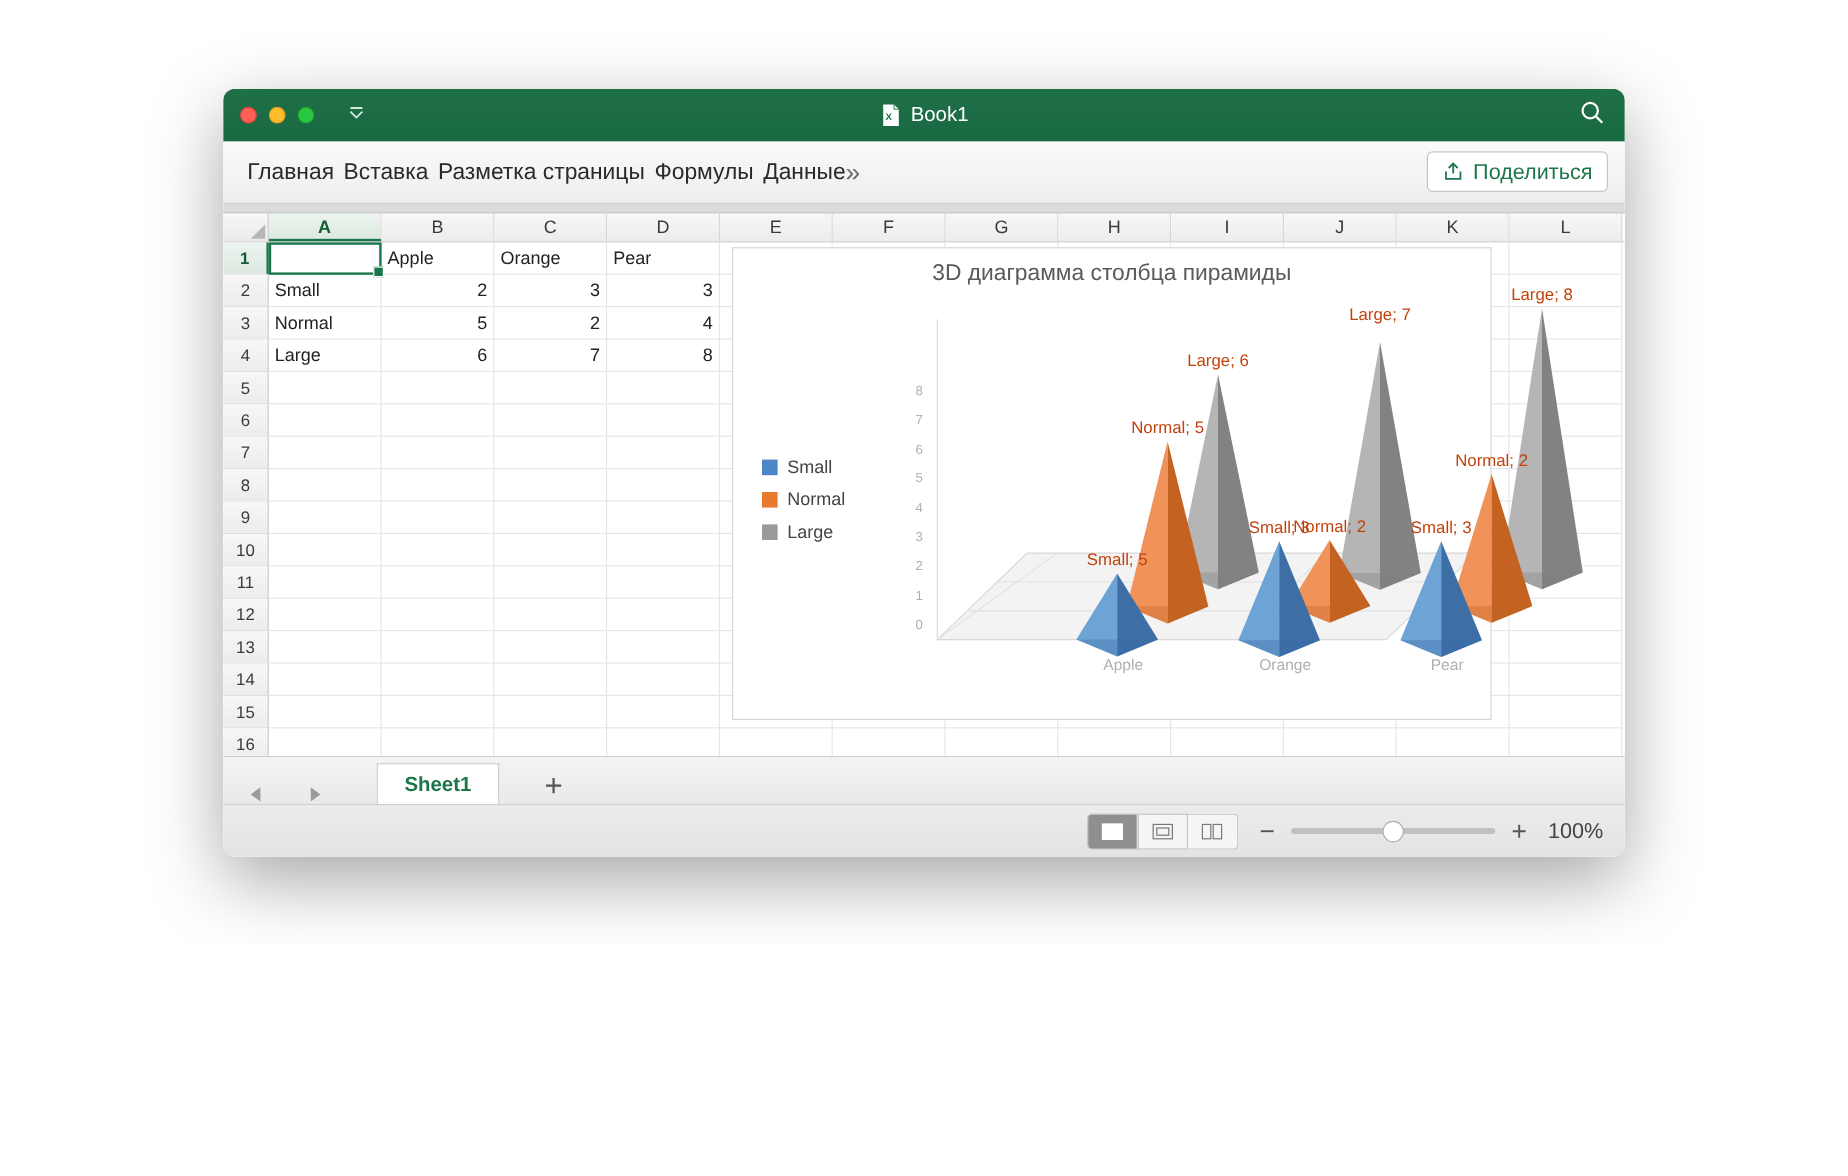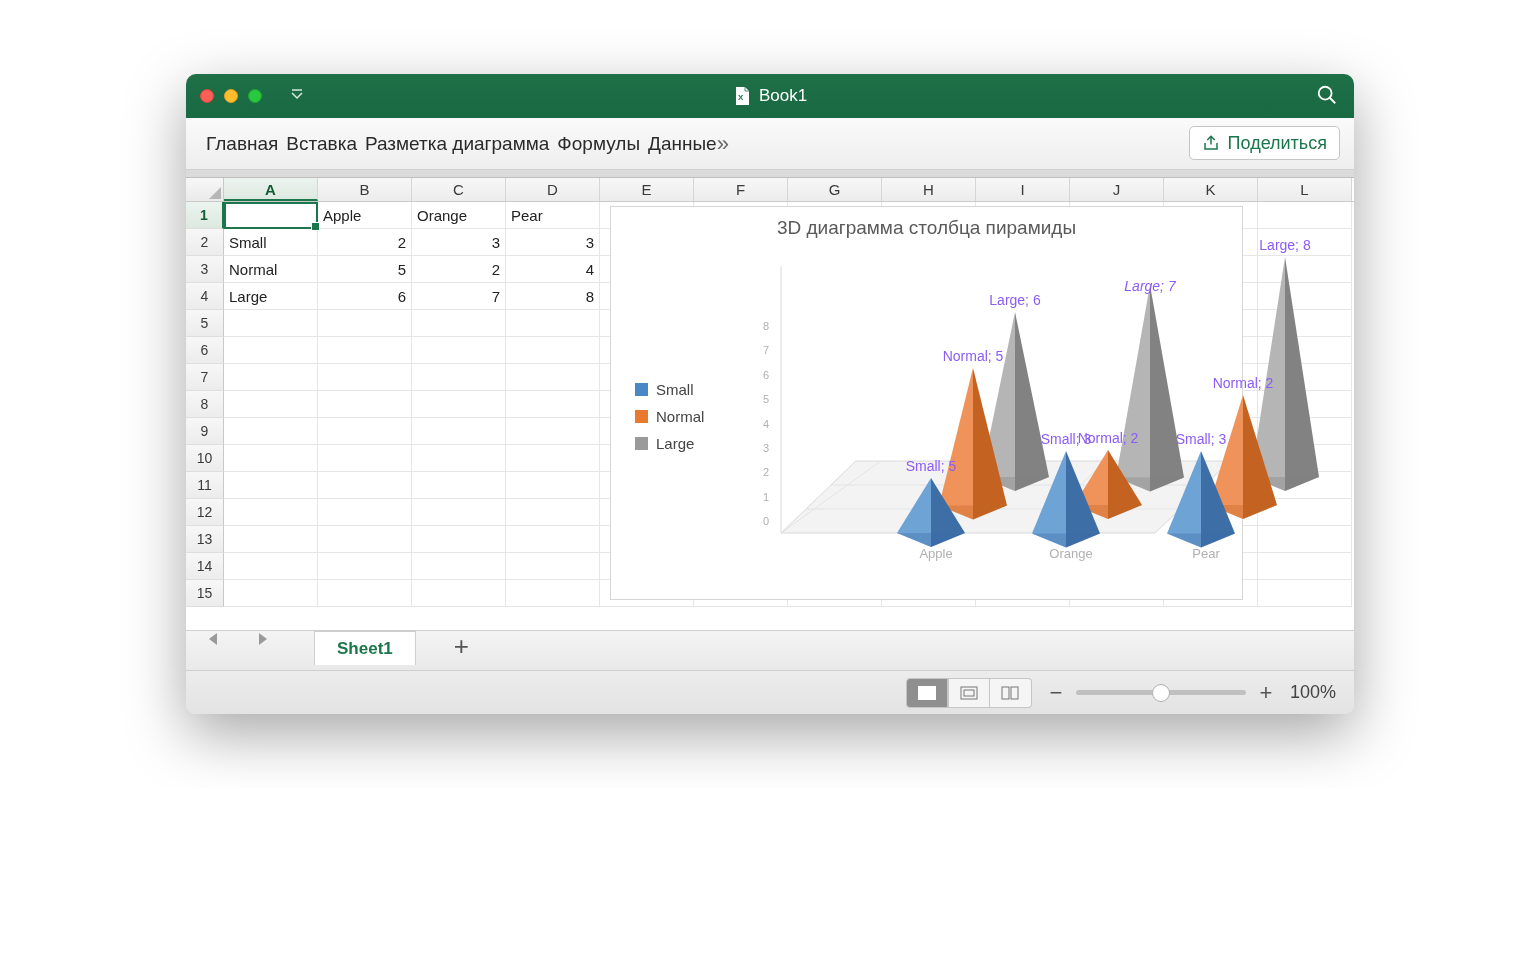--- a/index.html
+++ b/index.html
@@ -81,27 +81,27 @@
   .plot { position: absolute; left: 140px; top: 56px; right: 12px; bottom: 18px; }
   .yaxis { position: absolute; left: 0; top: 90px; bottom: 48px; width: 22px; }
   .ytick { position: absolute; right: 4px; font-size: 11px; color: #b0b0b0; transform: translateY(-50%); }
 
   .floor { position: absolute; left: 30px; right: 0; bottom: 48px; height: 72px; }
   .floor svg { width: 100%; height: 100%; overflow: visible; }
 
   .pyramids { position: absolute; left: 30px; right: 0; top: 0; bottom: 48px; }
   .pyr { position: absolute; }
   .pyr svg { overflow: visible; }
-  .dlabel { position: absolute; font-size: 14px; color: #8b5cf6; white-space: nowrap; transform: translate(-50%, -100%); }
+  .dlabel { position: absolute; font-size: 14px; color: #c2410c; white-space: nowrap; transform: translate(-50%, -100%); }
   .xlabel { position: absolute; bottom: 20px; font-size: 13px; color: #b0b0b0; transform: translateX(-50%); }
 
   
   .sheet-tabs {
     height: 40px; background: linear-gradient(#f4f4f4,#e9e9e9);
-    border-top: 1px solid #cfcfcf; display: flex; align-items: flex-start; padding-left: 14px; gap: 20px;
+    border-top: 1px solid #cfcfcf; display: flex; align-items: flex-end; padding-left: 14px; gap: 20px;
   }
   .nav-tri { width: 16px; height: 16px; margin: 0 6px; cursor: pointer; }
   .nav-tri svg { width: 100%; height: 100%; fill: #9a9a9a; }
   .tab-sheet {
     margin-left: 18px; height: 34px; padding: 0 22px; background: #fff;
     border: 1px solid #cfcfcf; border-bottom: none;
     display: flex; align-items: center; color: #1b774b; font-weight: 600; font-size: 17px;
     border-radius: 0 0 0 0;
   }
   .tab-add { margin-left: 18px; font-size: 26px; color: #555; cursor: pointer; }
@@ -155,21 +155,21 @@
       <svg viewBox="0 0 24 24">
           <circle cx="10" cy="10" r="7"></circle>
           <line x1="15" y1="15" x2="21" y2="21"></line>
         </svg>
     </div>
   </div>
 
   <div class="ribbon">
     <span class="tab">Главная</span>
     <span class="tab">Вставка</span>
-    <span class="tab">Разметка диаграмма</span>
+    <span class="tab">Разметка страницы</span>
     <span class="tab">Формулы</span>
     <span class="tab">Данные</span>
     <span class="more">»</span>
     <div class="share-btn">
       <svg viewBox="0 0 24 24">
           <path d="M4 12 L4 20 L20 20 L20 12"></path>
           <path d="M12 3 L12 14"></path>
           <path d="M7 8 L12 3 L17 8"></path>
         </svg>
       <span>Поделиться</span>
@@ -401,20 +401,35 @@
           <div class="cell"></div>
           <div class="cell"></div>
           <div class="cell"></div>
           <div class="cell"></div>
           <div class="cell"></div>
           <div class="cell"></div>
           <div class="cell"></div>
         </div>
         <div class="row">
           <div class="rowh">15</div>
+          <div class="cell"></div>
+          <div class="cell"></div>
+          <div class="cell"></div>
+          <div class="cell"></div>
+          <div class="cell"></div>
+          <div class="cell"></div>
+          <div class="cell"></div>
+          <div class="cell"></div>
+          <div class="cell"></div>
+          <div class="cell"></div>
+          <div class="cell"></div>
+          <div class="cell"></div>
+        </div>
+        <div class="row">
+          <div class="rowh">16</div>
           <div class="cell"></div>
           <div class="cell"></div>
           <div class="cell"></div>
           <div class="cell"></div>
           <div class="cell"></div>
           <div class="cell"></div>
           <div class="cell"></div>
           <div class="cell"></div>
           <div class="cell"></div>
           <div class="cell"></div>
@@ -469,21 +484,21 @@
       <polygon points="34,0 0,165 34,179" fill="#b5b5b5"></polygon>
       <polygon points="34,0 68,165 34,179" fill="#828282"></polygon>
       <polygon points="0,165 34,179 68,165" fill="#828282" opacity="0.35"></polygon>
     </svg></div>
             <div class="dlabel" style="left: 234px; top: 45px;">Large; 6</div>
             <div class="pyr" style="left: 335px; top: 21.5px;"><svg width="68" height="210.5" viewBox="0 0 68 210.5">
       <polygon points="34,0 0,192.5 34,206.5" fill="#b5b5b5"></polygon>
       <polygon points="34,0 68,192.5 34,206.5" fill="#828282"></polygon>
       <polygon points="0,192.5 34,206.5 68,192.5" fill="#828282" opacity="0.35"></polygon>
     </svg></div>
-            <div class="dlabel" style="left: 369px; top: 31px; font-style: italic;">Large; 7</div>
+            <div class="dlabel" style="left: 369px; top: 7px;">Large; 7</div>
             <div class="pyr" style="left: 470px; top: -6px;"><svg width="68" height="238" viewBox="0 0 68 238">
       <polygon points="34,0 0,220 34,234" fill="#b5b5b5"></polygon>
       <polygon points="34,0 68,220 34,234" fill="#828282"></polygon>
       <polygon points="0,220 34,234 68,220" fill="#828282" opacity="0.35"></polygon>
     </svg></div>
             <div class="dlabel" style="left: 504px; top: -10px;">Large; 8</div>
             <div class="pyr" style="left: 158px; top: 104.5px;"><svg width="68" height="155.5" viewBox="0 0 68 155.5">
       <polygon points="34,0 0,137.5 34,151.5" fill="#f0935a"></polygon>
       <polygon points="34,0 68,137.5 34,151.5" fill="#c46321"></polygon>
       <polygon points="0,137.5 34,151.5 68,137.5" fill="#c46321" opacity="0.35"></polygon>

